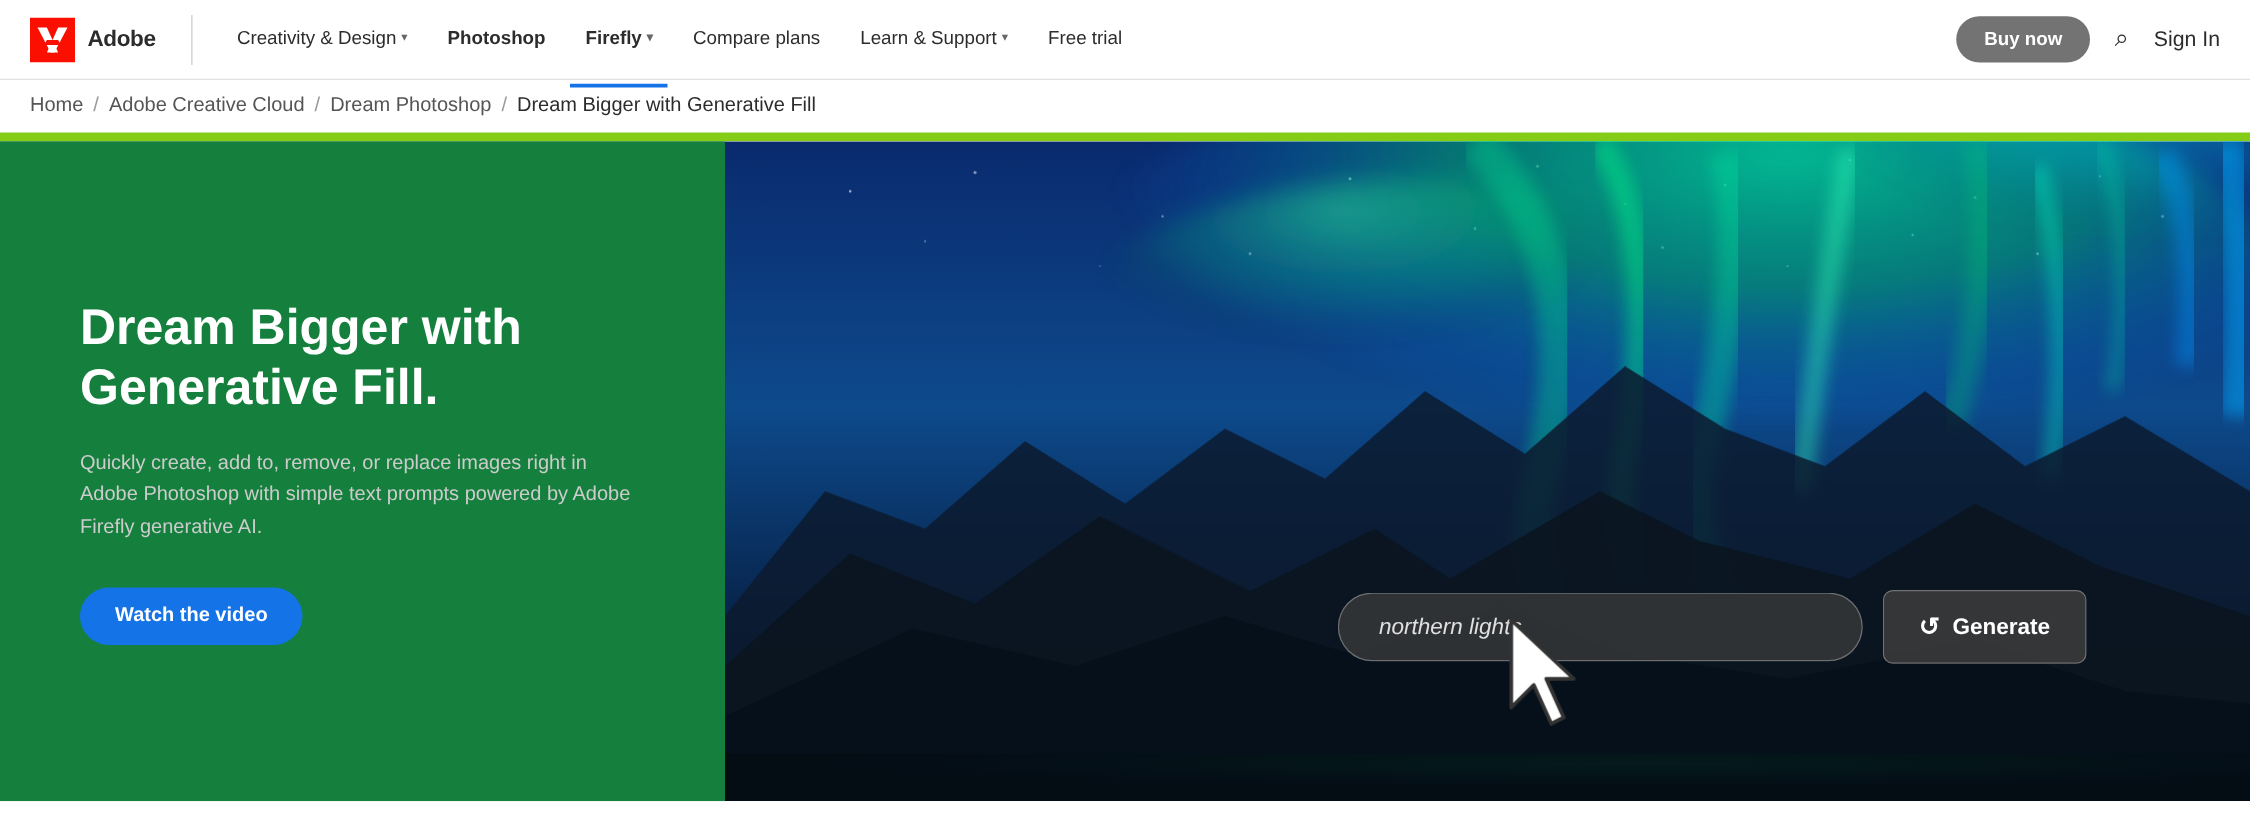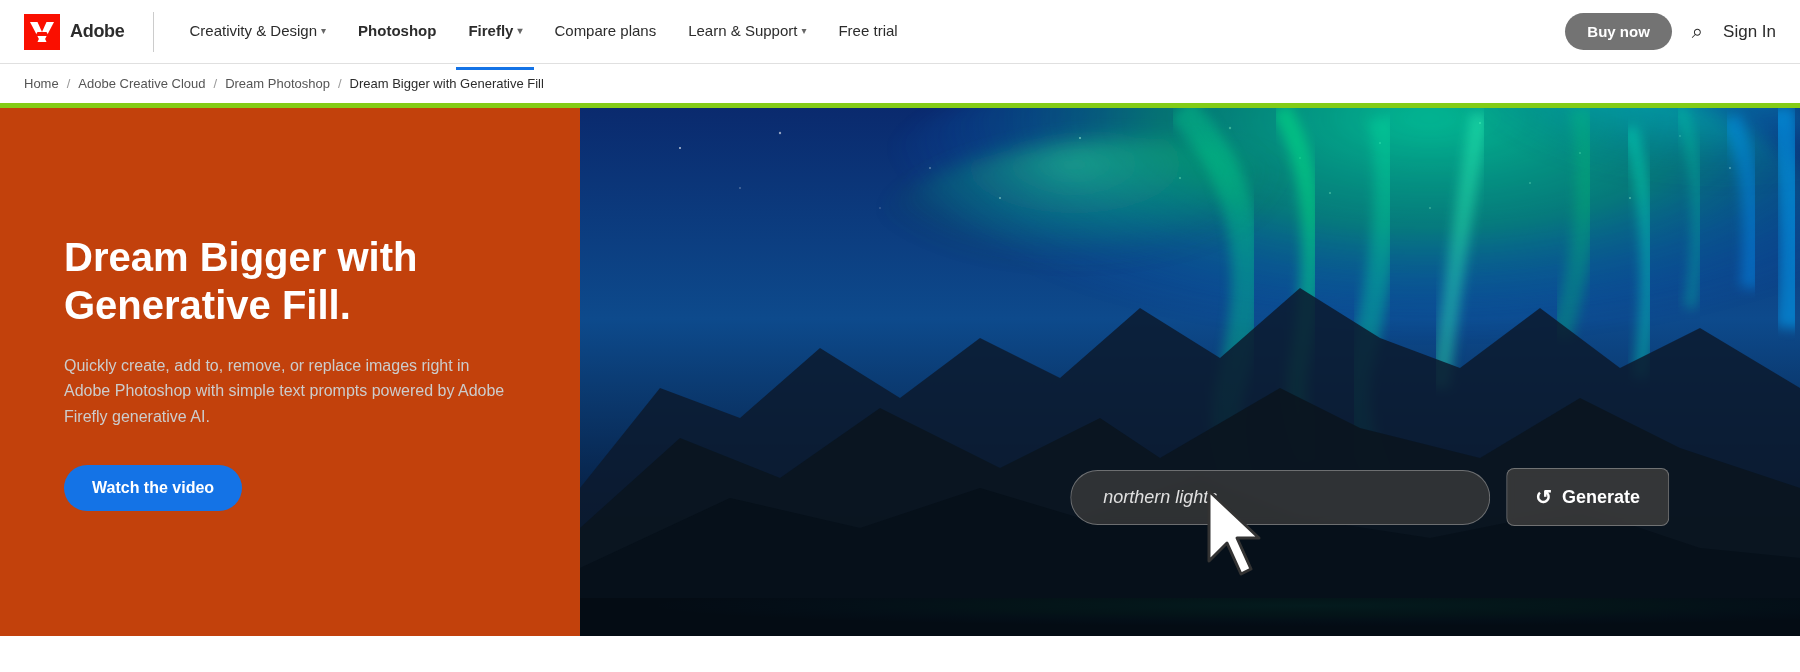--- a/index.html
+++ b/index.html
@@ -88,40 +88,40 @@
       cursor: pointer;
     }
 
     
     .breadcrumb {
       display: flex;
       align-items: center;
       gap: 8px;
       padding: 12px 24px;
       background: #fff;
-      font-size: 13px;
+      font-size: 16px;
       color: #555;
-      border-bottom: 5px solid #84cc16;
+      border-bottom: 7px solid #84cc16;
     }
     .breadcrumb a {
       color: #555;
       text-decoration: none;
     }
     .breadcrumb-sep { color: #999; }
     .breadcrumb-current { color: #2c2c2c; }
 
     
     .hero {
       display: flex;
       height: 528px;
       width: 1800px;
     }
     .hero-left {
       width: 580px;
-      background: #c2410c;
+      background: #15803d;
       display: flex;
       flex-direction: column;
       justify-content: center;
       padding: 60px 64px;
       flex-shrink: 0;
     }
     .hero-title {
       font-size: 40px;
       font-weight: 800;
       color: #fff;

